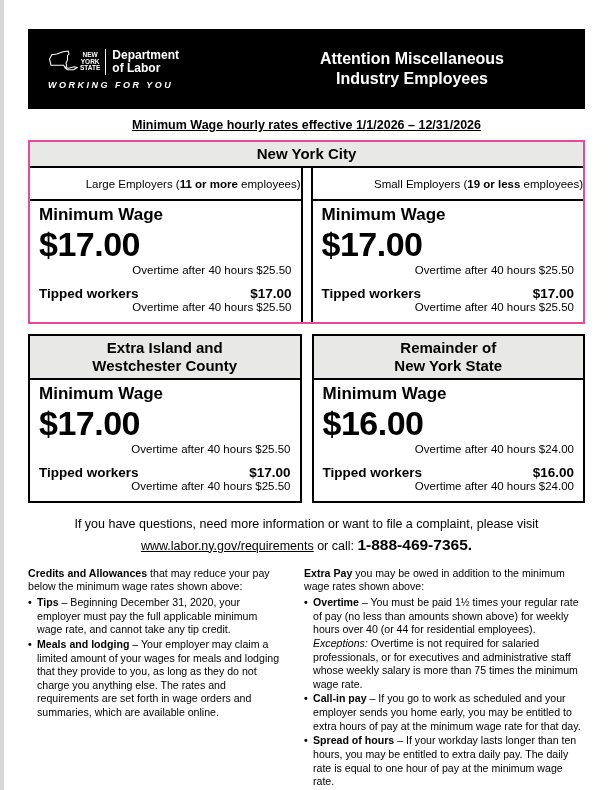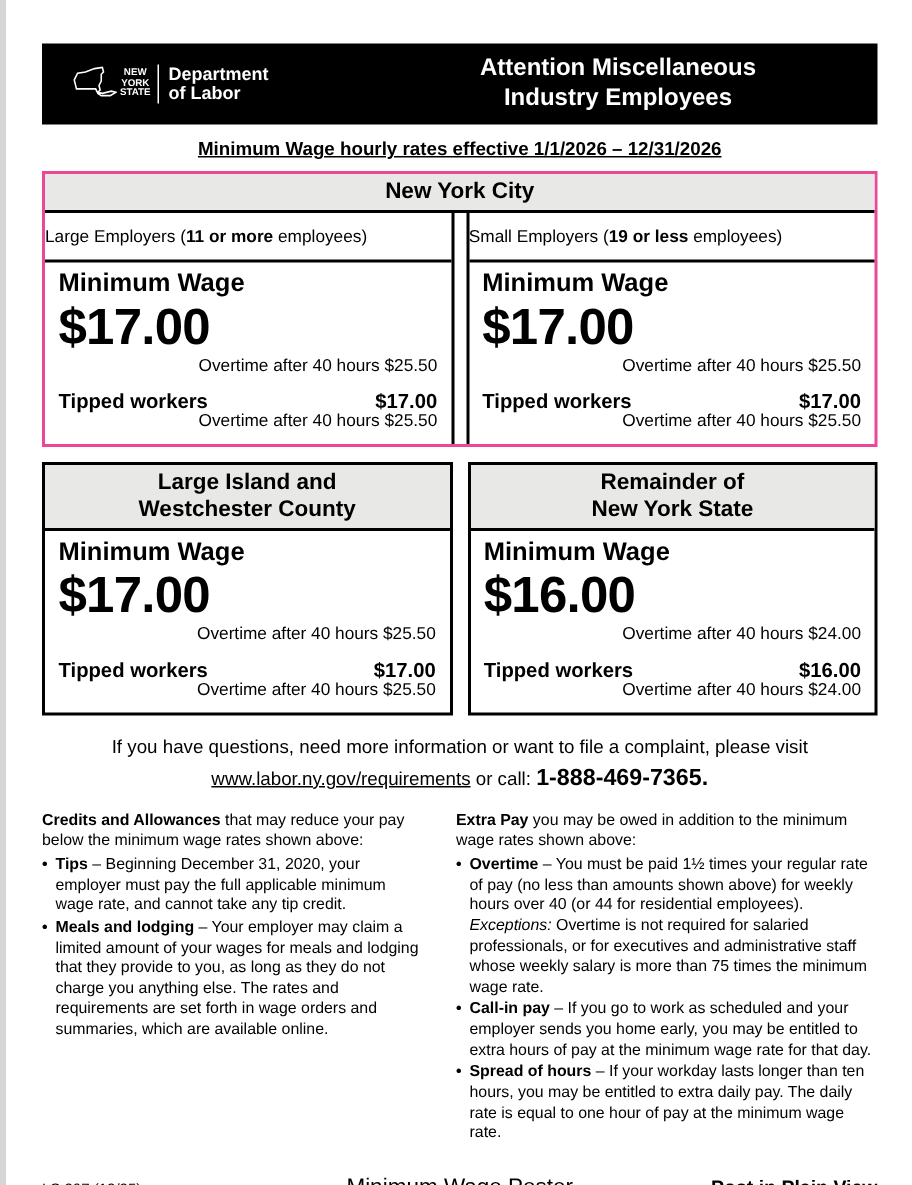--- a/index.html
+++ b/index.html
@@ -11,21 +11,21 @@
     position: relative;
   }
   .scan-edge {
     position: absolute; left: 0; top: 0; width: 4px; height: 100%;
     background: #d6d6d6;
   }
   .page { padding: 29px 23px 0 28px; }
 
   
   .header-bar {
-    background: #000; color: #fff; height: 54px;
+    background: #000; color: #fff; height: 80px;
     display: flex; align-items: center; padding: 0 12px;
   }
   .logo-block { width: 205px; padding-left: 8px; }
   .logo-row { display: flex; align-items: center; }
   .state-shape { flex: 0 0 auto; }
   .state-name { font-size: 6.5px; font-weight: bold; line-height: 1.05; text-align: center; margin: 0 5px 0 2px; }
   .logo-divider { width: 1px; height: 26px; background: #fff; margin-right: 6px; }
   .dept-name { font-size: 12px; font-weight: bold; line-height: 1.1; }
   .tagline { font-size: 9px; font-weight: bold; font-style: italic; letter-spacing: 2.5px; margin-top: 4px; }
   .header-title {
@@ -43,21 +43,21 @@
   .nyc-section { border: 2px solid #ec4899; margin-top: 8px; }
   .section-title {
     background: #e8e8e7; border-bottom: 2px solid #000;
     text-align: center; font-weight: bold; font-size: 15px; padding: 3px 0 4px;
   }
   .nyc-body { display: flex; }
   .nyc-cell { flex: 1; min-width: 0; }
   .nyc-cell.left  { border-right: 2px solid #000; margin-right: 4px; }
   .nyc-cell.right { border-left: 2px solid #000; margin-left: 4px; }
   .cell-sub {
-    text-align: left; font-size: 11.5px; padding: 10px 0 9px;
+    text-align: right; font-size: 11.5px; padding: 10px 0 9px;
     border-bottom: 2px solid #000;
   }
   .cell-content { padding: 4px 9px 9px 9px; }
   .wage-row { display: flex; justify-content: space-between; align-items: baseline; flex-direction: column; }
   .wage-label { font-weight: bold; font-size: 17px; }
   .wage-value { font-weight: bold; font-size: 34px; letter-spacing: -0.5px; }
   .ot-line { text-align: right; font-size: 11.5px; margin-top: 0px; }
   .tipped-row {
     display: flex; justify-content: space-between; align-items: baseline;
     font-weight: bold; font-size: 13.5px; margin-top: 10px;
@@ -112,20 +112,21 @@
           <div>NEW</div>
           <div>YORK</div>
           <div>STATE</div>
         </span>
         <span class="logo-divider"></span>
         <span class="dept-name">
           <div>Department</div>
           <div>of Labor</div>
         </span>
       </div>
+      <div class="tagline">WORKING FOR YOU</div>
     </div>
     <div class="header-title">
       <div>Attention Miscellaneous</div>
       <div>Industry Employees</div>
     </div>
   </div>
 
   <div class="eff-line">Minimum Wage hourly rates effective 1/1/2026 – 12/31/2026</div>
 
   <div class="nyc-section">
@@ -162,21 +163,21 @@
           </div>
           <div class="ot-line">Overtime after 40 hours $25.50</div>
         </div>
       </div>
     </div>
   </div>
 
   <div class="regions-row">
     <div class="region-box">
       <div class="region-title">
-        <div>Large Island and</div>
+        <div>Extra Island and</div>
         <div>Westchester County</div>
       </div>
       <div class="cell-content">
         <div class="wage-row">
           <span class="wage-label">Minimum Wage</span>
           <span class="wage-value">$17.00</span>
         </div>
         <div class="ot-line">Overtime after 40 hours $25.50</div>
         <div class="tipped-row">
           <span>Tipped workers</span>

